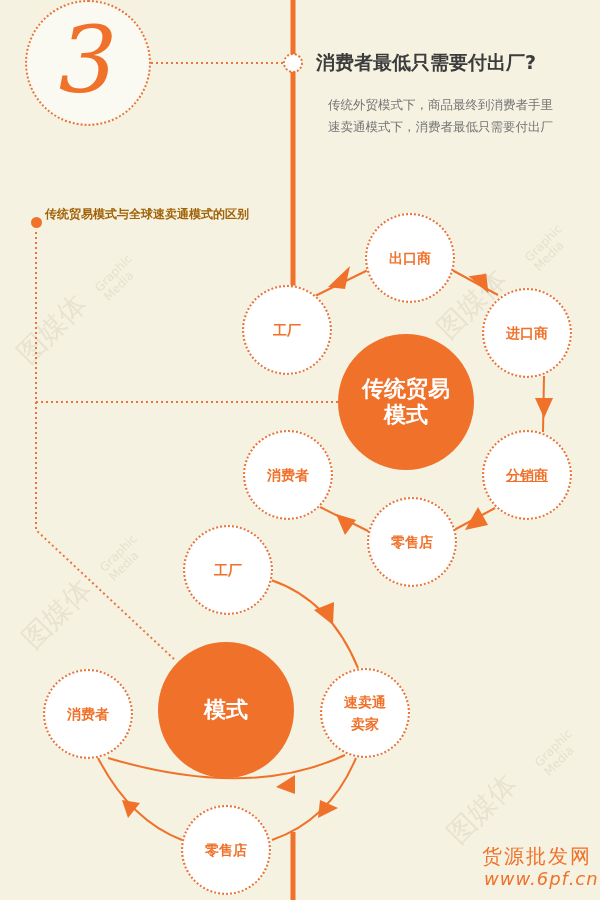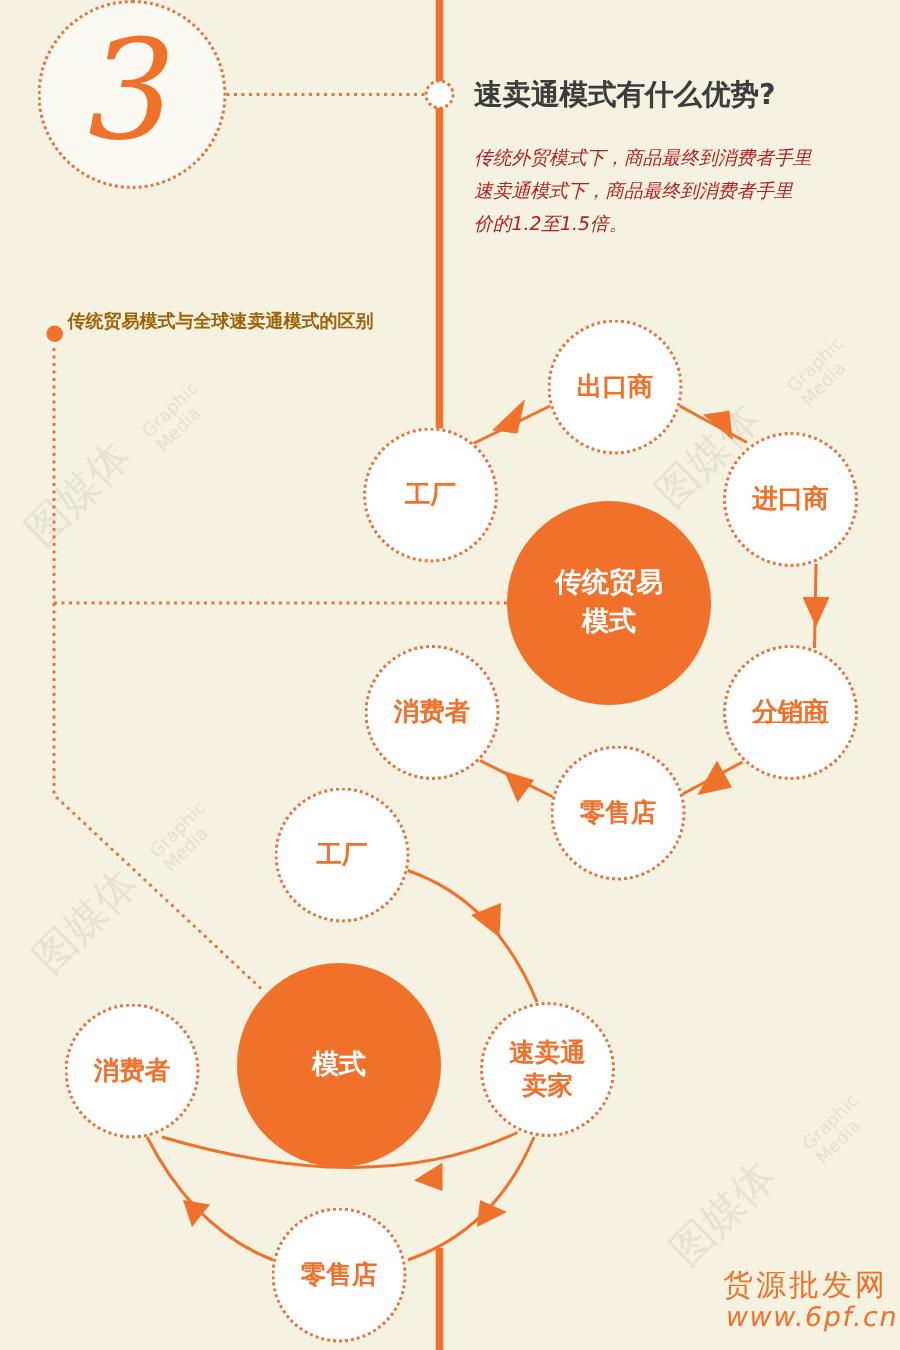--- a/index.html
+++ b/index.html
@@ -1,22 +1,22 @@
 <!DOCTYPE html>
 <html><head>
 <meta charset="utf-8">
 <style>
   html,body{margin:0;padding:0;}
   body{width:600px;height:900px;position:relative;overflow:hidden;background:#f5f2e1;font-family:"DejaVu Sans","Liberation Sans",sans-serif;}
   svg.bg{position:absolute;left:0;top:0;}
   .node{position:absolute;display:flex;align-items:center;justify-content:center;text-align:center;border-radius:50%;box-sizing:border-box;}
-  .node.white{background:#ffffff;border:2px dotted #e8763a;color:#f0712a;font-weight:bold;font-size:17px;line-height:22px;}
-  .node.orange{background:#f0712a;color:#ffffff;font-weight:bold;font-size:18px;line-height:26px;}
+  .node.white{background:#ffffff;border:2px dotted #e8763a;color:#f0712a;font-weight:bold;font-size:14px;line-height:22px;}
+  .node.orange{background:#f0712a;color:#ffffff;font-weight:bold;font-size:22px;line-height:26px;}
   .title{position:absolute;left:316px;top:50px;font-size:19px;font-weight:bold;color:#3c3c3c;white-space:nowrap;}
-  .para{position:absolute;left:316px;top:94px;width:270px;font-size:12.5px;line-height:22px;color:#b91c1c;font-style:italic;}
+  .para{position:absolute;left:328px;top:94px;width:270px;font-size:12.5px;line-height:22px;color:#737373;}
   .bullet-label{position:absolute;left:45px;top:206px;font-size:12px;color:#a16207;font-weight:bold;white-space:nowrap;}
   .bullet-dot{position:absolute;left:31px;top:217px;width:11px;height:11px;border-radius:50%;background:#f0712a;}
   .wm{position:absolute;color:rgba(180,175,150,0.22);font-size:28px;transform:rotate(-45deg);white-space:nowrap;}
   .wm-sub{position:absolute;color:rgba(180,175,150,0.25);font-size:12px;transform:rotate(-45deg);line-height:13px;}
   .brand{position:absolute;left:482px;top:843px;color:#f0712a;font-size:20px;letter-spacing:2px;}
   .brand-url{position:absolute;left:484px;top:868px;color:#f0712a;font-size:18px;font-style:italic;letter-spacing:1px;}
   .three{position:absolute;left:25px;top:0px;width:126px;height:126px;border-radius:50%;background:#fbfaf2;border:2px dotted #e8763a;box-sizing:border-box;display:flex;align-items:center;justify-content:center;}
   .three-inner{font-family:"DejaVu Serif","Liberation Serif",serif;font-style:italic;font-size:92px;color:#f0712a;line-height:1;transform:translateY(-2px);}
 </style>
 </head>
@@ -66,25 +66,24 @@
   <path d="M182,840 Q130,820 98,758" fill="none" stroke="#f0712a" stroke-width="2"></path>
   <path d="M122,800 L140,803 L128,818 Z" fill="#f0712a"></path>
 
   <circle cx="293" cy="63" r="9" fill="#ffffff" stroke="#e8763a" stroke-width="2" stroke-dasharray="2,2"></circle>
 </svg>
 
 <div class="three">
   <span class="three-inner">3</span>
 </div>
 
-<div class="title">速卖通模式有什么优势?</div>
+<div class="title">消费者最低只需要付出厂?</div>
 <div class="para">
   <div>传统外贸模式下，商品最终到消费者手里</div>
-  <div>速卖通模式下，商品最终到消费者手里</div>
-  <div>价的1.2至1.5倍。</div>
+  <div>速卖通模式下，消费者最低只需要付出厂</div>
 </div>
 
 <div class="bullet-dot"></div>
 <div class="bullet-label">传统贸易模式与全球速卖通模式的区别</div>
 
 <div class="node orange" style="left:338px;top:334px;width:136px;height:136px;">
   <div>
       <div>传统贸易</div>
       <div>模式</div>
     </div>

